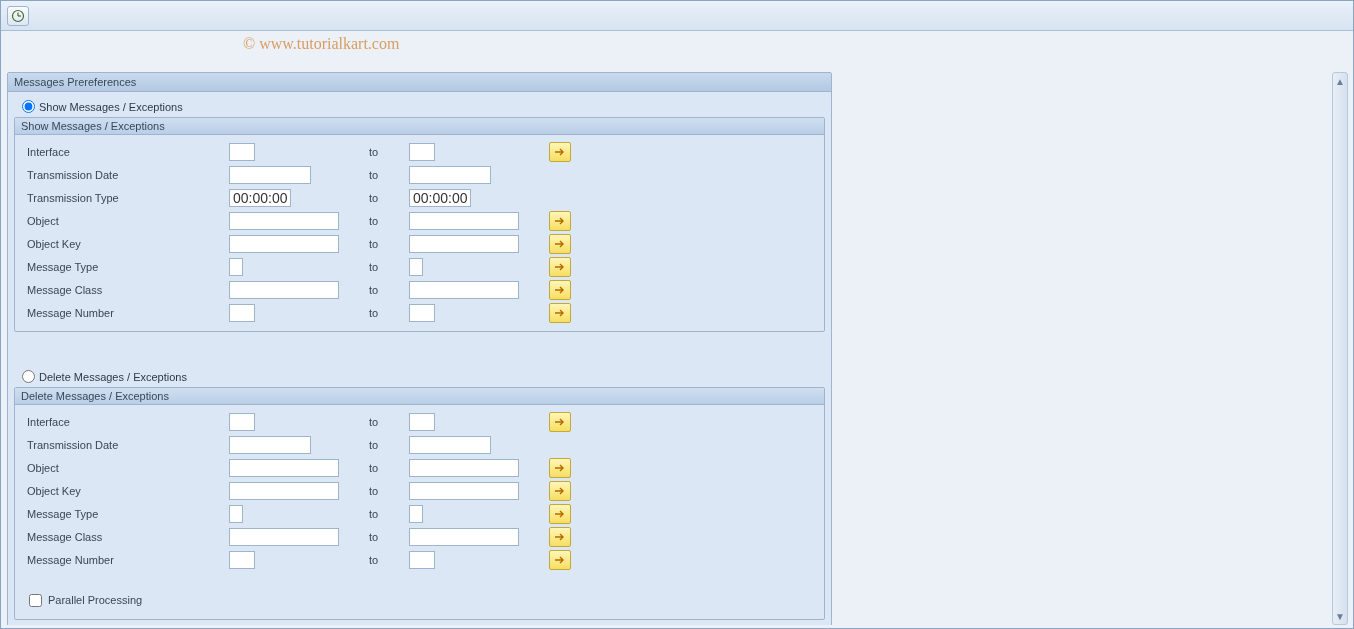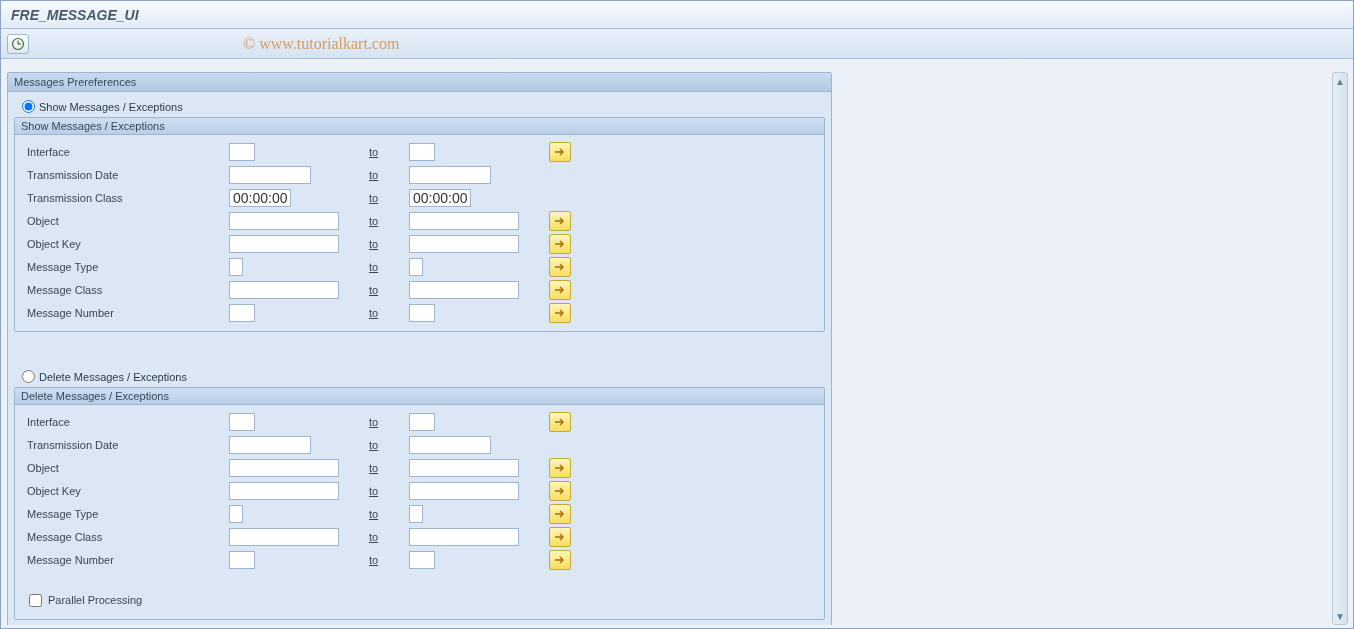--- a/index.html
+++ b/index.html
@@ -121,21 +121,21 @@
       align-items: center;
       height: 22px;
       margin-bottom: 1px;
     }
     .form-label {
       width: 208px;
       padding-left: 6px;
       color: #3a4653;
     }
     .from-cell { width: 140px; display:flex; }
-    .to-label { width: 40px; color:#3a4653;text-decoration:underline; }
+    .to-label { width: 40px; color:#3a4653; }
     .to-cell { width: 140px; display:flex; }
     .multi-cell { width: 46px; display:flex; align-items:center; justify-content:flex-start; }
     input.text {
       background: #fff;
       border: 1px solid #9fb5cf;
       height: 18px;
       font-size: 14px;
       padding: 1px 3px;
       color: #333;
     }
@@ -171,23 +171,20 @@
     }
     .vscroll .arrow {
       width:12px;height:12px;display:flex;align-items:center;justify-content:center;color:#6a7f96;font-size:10px;cursor:pointer;
     }
   </style>
 </head>
 <body>
 
 <div class="window-frame">
 
-  <div class="title-bar">
-    <span class="title">FRE_MESSAGE_UI</span>
-  </div>
 
   <div class="toolbar">
     <div class="exec-btn">
       <svg width="14" height="14" viewBox="0 0 14 14">
         <circle cx="7" cy="7" r="5.5" fill="none" stroke="#4a6a2f" stroke-width="1.2"></circle>
         <line x1="7" y1="7" x2="7" y2="3.5" stroke="#4a6a2f" stroke-width="1.2"></line>
         <line x1="7" y1="7" x2="10" y2="7" stroke="#4a6a2f" stroke-width="1.2"></line>
       </svg>
     </div>
   </div>
@@ -234,21 +231,21 @@
                     <input class="text" style="width: 82px;">
                   </div>
                 <div class="to-label">to</div>
                 <div class="to-cell">
                     <input class="text" style="width: 82px;">
                   </div>
                 <div class="multi-cell"></div>
               </div>
 
               <div class="form-row">
-                <div class="form-label">Transmission Class</div>
+                <div class="form-label">Transmission Type</div>
                 <div class="from-cell">
                     <input class="text time" value="00:00:00" style="">
                   </div>
                 <div class="to-label">to</div>
                 <div class="to-cell">
                     <input class="text time" value="00:00:00" style="">
                   </div>
                 <div class="multi-cell"></div>
               </div>
 

